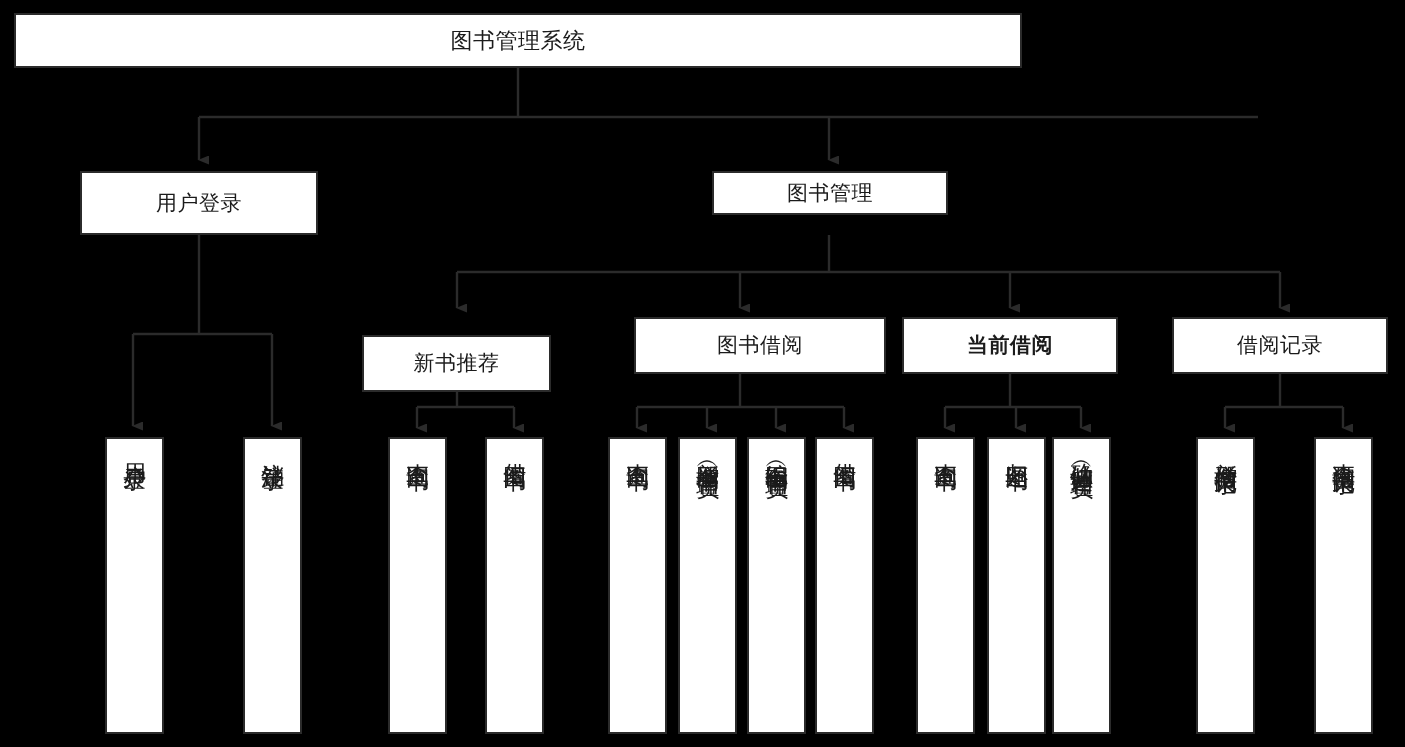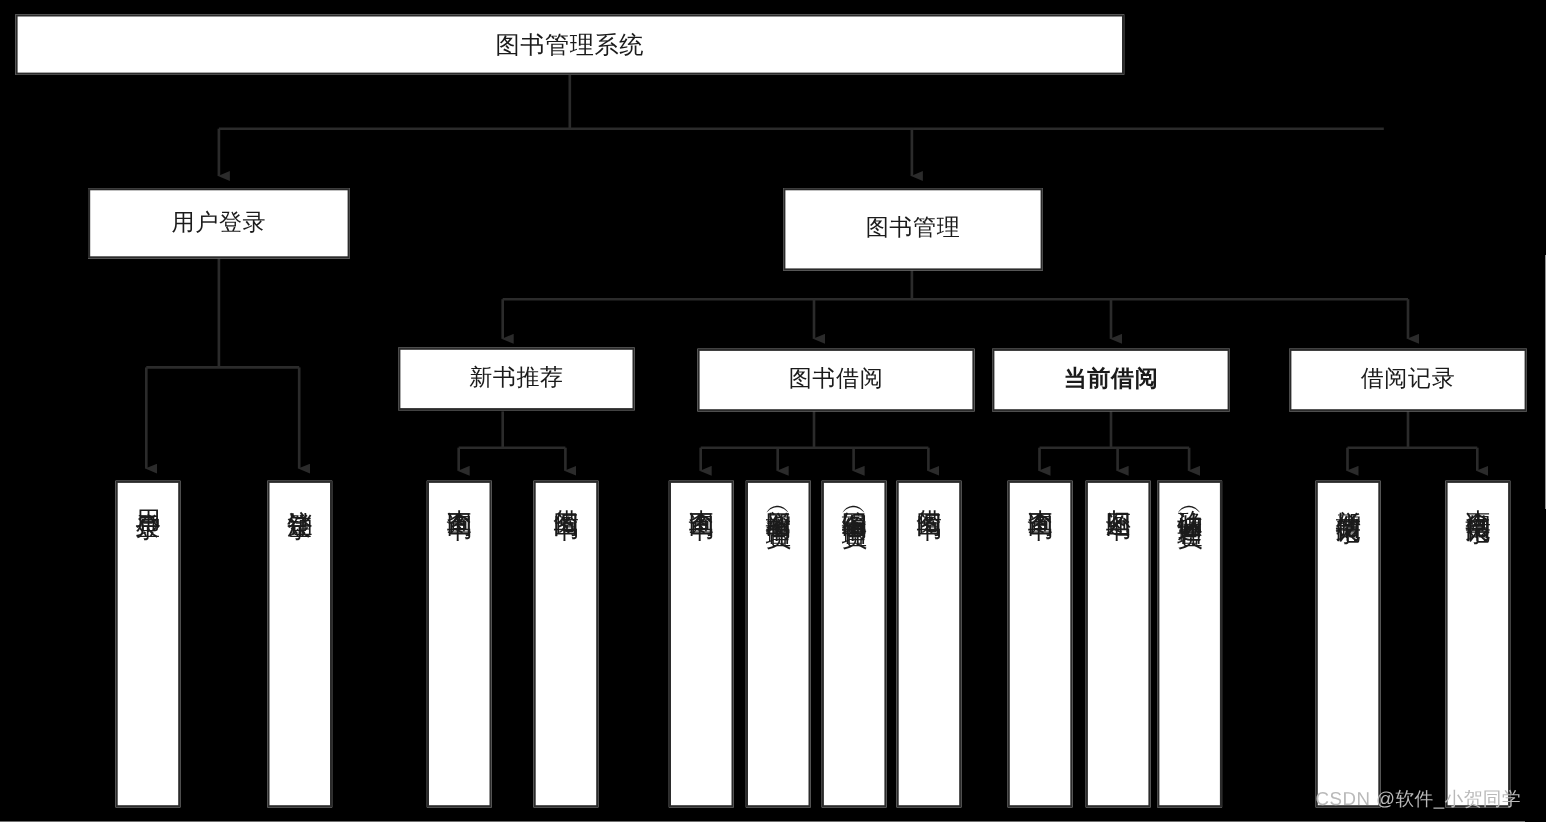--- a/index.html
+++ b/index.html
@@ -139,25 +139,25 @@
     </g>
   </svg>
 
   <div class="node horiz root" style="left:14px; top:13px; width:1008px; height:55px;">
     <span class="label">图书管理系统</span>
   </div>
 
   <div class="node horiz" style="left:80px; top:171px; width:238px; height:64px;">
     <span class="label">用户登录</span>
   </div>
-  <div class="node horiz" style="left:712px; top:171px; width:236px; height:75px;">
+  <div class="node horiz" style="left:712px; top:171px; width:236px; height:44px;">
     <span class="label">图书管理</span>
   </div>
 
-  <div class="node horiz" style="left:362px; top:316px; width:215px; height:57px;">
+  <div class="node horiz" style="left:362px; top:335px; width:189px; height:57px;">
     <span class="label">新书推荐</span>
   </div>
   <div class="node horiz" style="left:634px; top:317px; width:252px; height:57px;">
     <span class="label">图书借阅</span>
   </div>
   <div class="node horiz" style="left:902px; top:317px; width:216px; height:57px;font-weight:bold;">
     <span class="label">当前借阅</span>
   </div>
   <div class="node horiz" style="left:1172px; top:317px; width:216px; height:57px;align-items:center;">
     <span class="label">借阅记录</span>
@@ -200,15 +200,14 @@
     <span class="label">确认归还（管理员）</span>
   </div>
 
   <div class="node vert" style="left:1196px; top:437px; width:59px; height:297px;">
     <span class="label">新增借阅记录</span>
   </div>
   <div class="node vert" style="left:1314px; top:437px; width:59px; height:297px;">
     <span class="label">查询借阅记录</span>
   </div>
 
-  <div class="watermark" style="left:1196px; top:715px;">CSDN @软件_小贺同学</div>
 
 </div>
 
 </body></html>

